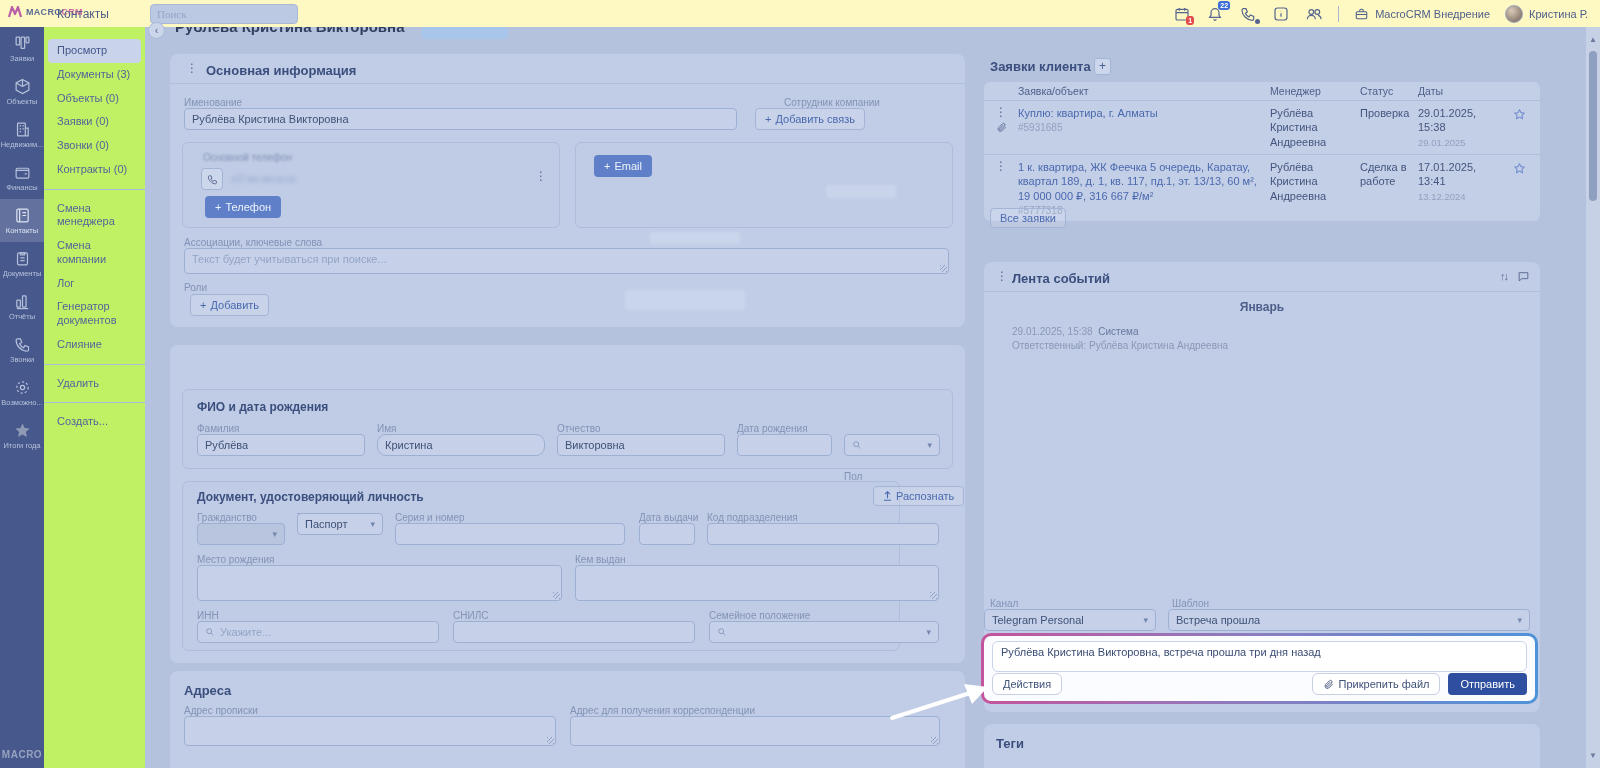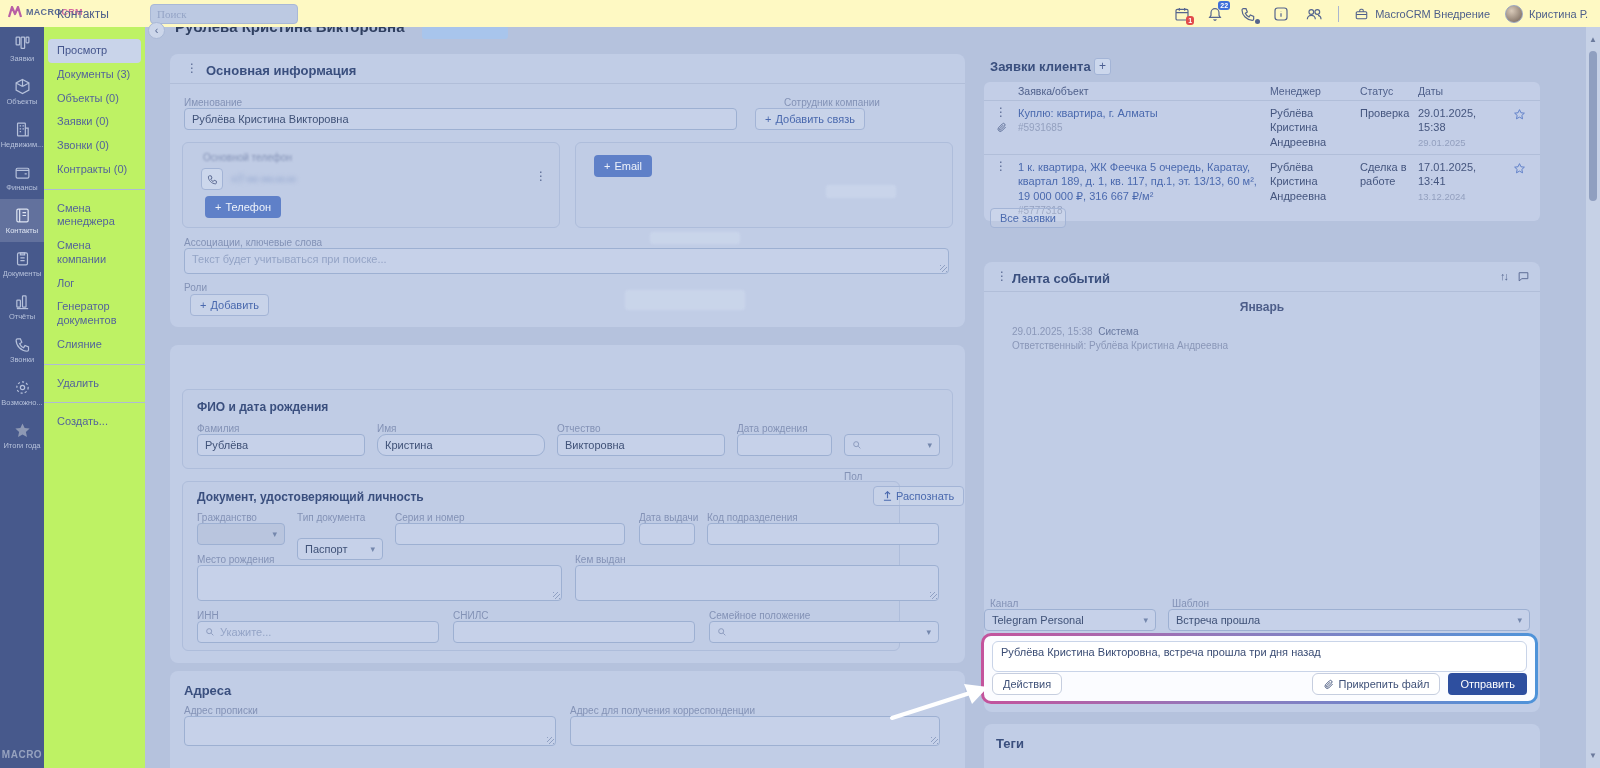--- a/index.html
+++ b/index.html
@@ -351,21 +351,21 @@
       <svg width="9" height="10" viewBox="0 0 12 14" fill="none" stroke="currentColor" stroke-width="1.6">
           <path d="M6 10V1M2.5 4.5 6 1l3.5 3.5M1 13h10"></path>
         </svg>
       <span>Распознать</span>
     </button>
     <span class="lbl" style="left:14px;top:30px;">Гражданство</span>
     <div class="sel disabled" style="left:14px;top:41px;width:88px;">
         <span class="car">▾</span>
       </div>
     <span class="lbl" style="left:114px;top:30px;">Тип документа</span>
-    <div class="sel" style="left:114px;top:56px;width:86px;">
+    <div class="sel" style="left:114px;top:31px;width:86px;">
         <span>Паспорт</span>
         <span class="car">▾</span>
       </div>
     <span class="lbl" style="left:212px;top:30px;">Серия и номер</span>
     <input class="inp" style="left: 212px; top: 41px; width: 230px;">
     <span class="lbl" style="left:456px;top:30px;">Дата выдачи</span>
     <input class="inp" style="left: 456px; top: 41px; width: 56px;">
     <span class="lbl" style="left:524px;top:30px;">Код подразделения</span>
     <input class="inp" style="left: 524px; top: 41px; width: 232px;">
 

